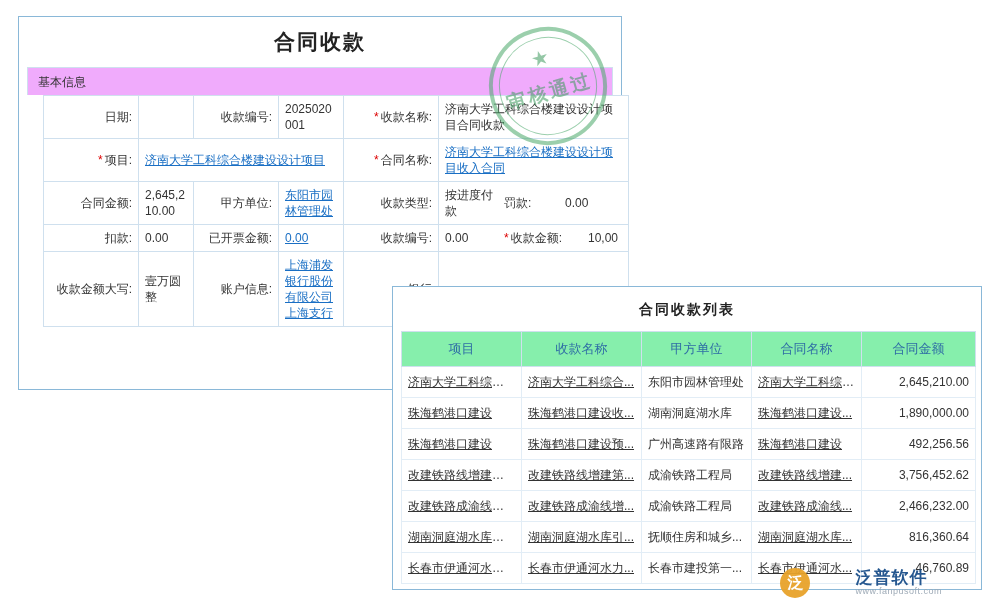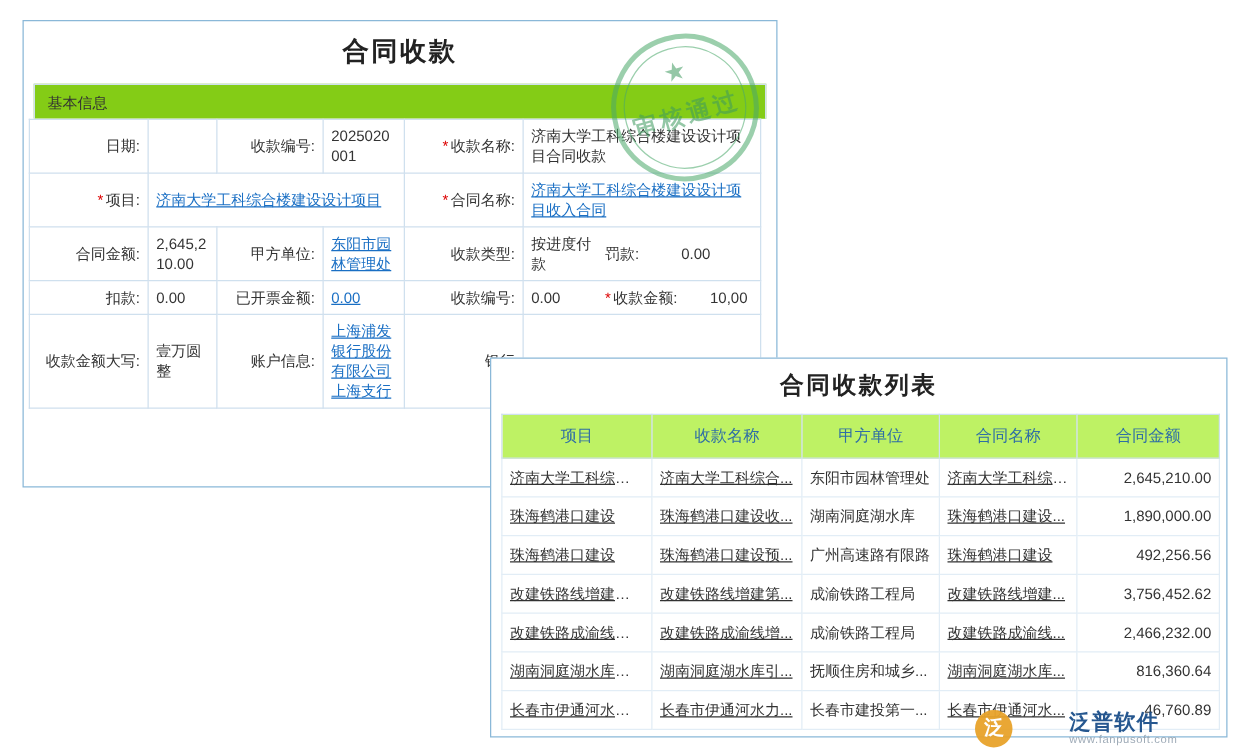--- a/index.html
+++ b/index.html
@@ -37,30 +37,30 @@
     text-align: center;
     font-size: 21px;
     font-weight: bold;
     color: #222;
     letter-spacing: 2px;
   }
   .section-bar {
     margin: 0 8px;
     height: 28px;
     line-height: 28px;
-    background: #84cc16;
+    background: #f0abfc;
     border: 1px solid #cfe0ee;
     border-bottom: none;
     padding-left: 10px;
     font-size: 12px;
     color: #333;
     box-sizing: border-box;
   }
   table.form-table {
-    margin: 0 4px;
+    margin: 0 24px;
     width: calc(100% - 16px);
     border-collapse: collapse;
     table-layout: fixed;
     background: #fff;
   }
   table.form-table td {
     border: 1px solid #cfe0ee;
     padding: 5px 6px;
     font-size: 12px;
     vertical-align: middle;
@@ -140,33 +140,33 @@
     height: 304px;
     background: #fff;
     border: 1px solid #8ab8d8;
     box-sizing: border-box;
     overflow: hidden;
   }
   .list-title {
     height: 44px;
     line-height: 44px;
     text-align: center;
-    font-size: 19px;
+    font-size: 14px;
     font-weight: bold;
     color: #222;
     letter-spacing: 2px;
   }
   table.list-table {
     width: calc(100% - 16px);
     margin: 0 8px;
     border-collapse: collapse;
     table-layout: fixed;
   }
   table.list-table th {
-    background: #bef264;
+    background: #86efac;
     border: 1px solid #cfe0ee;
     height: 32px;
     font-size: 13px;
     font-weight: normal;
     color: #2f6ea5;
     text-align: center;
   }
   table.list-table td {
     border: 1px solid #e2edf6;
     height: 30px;

